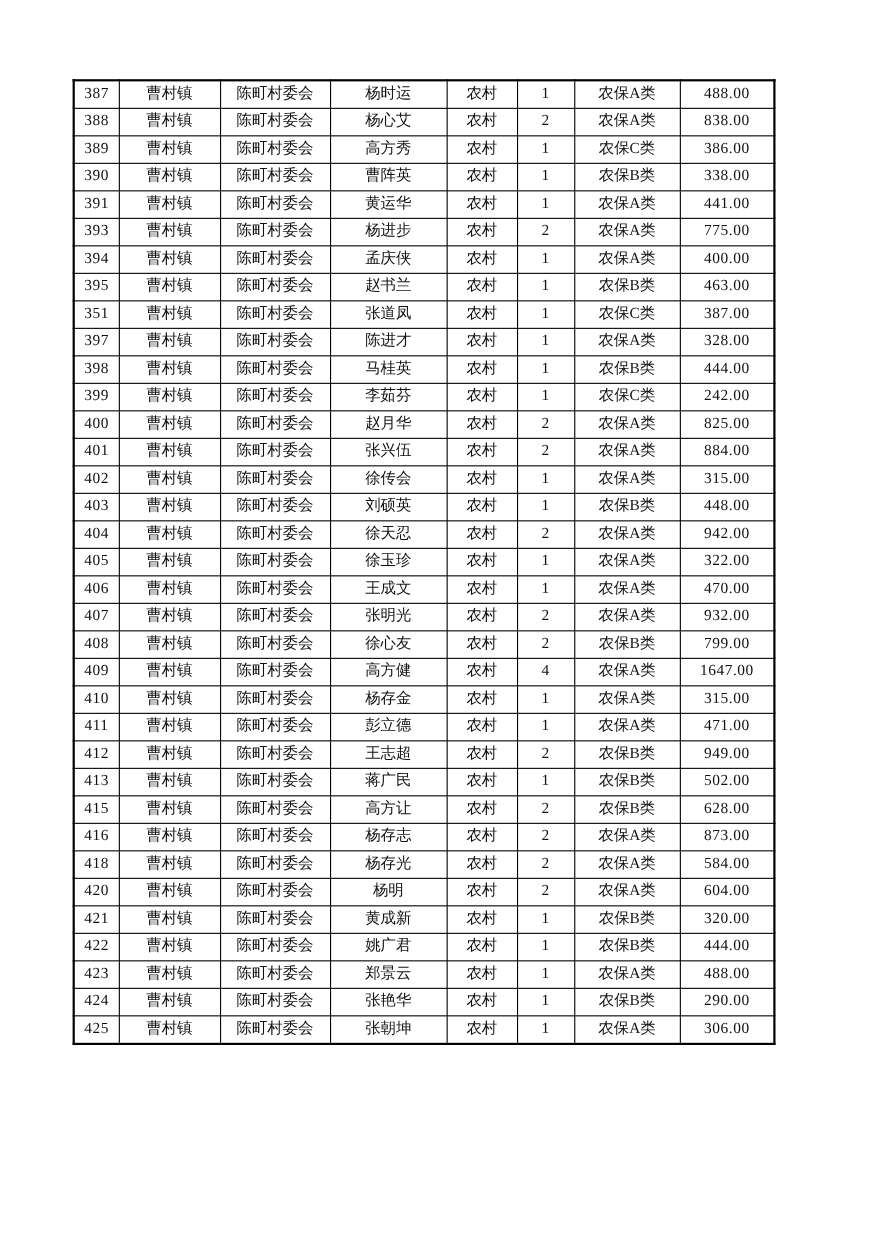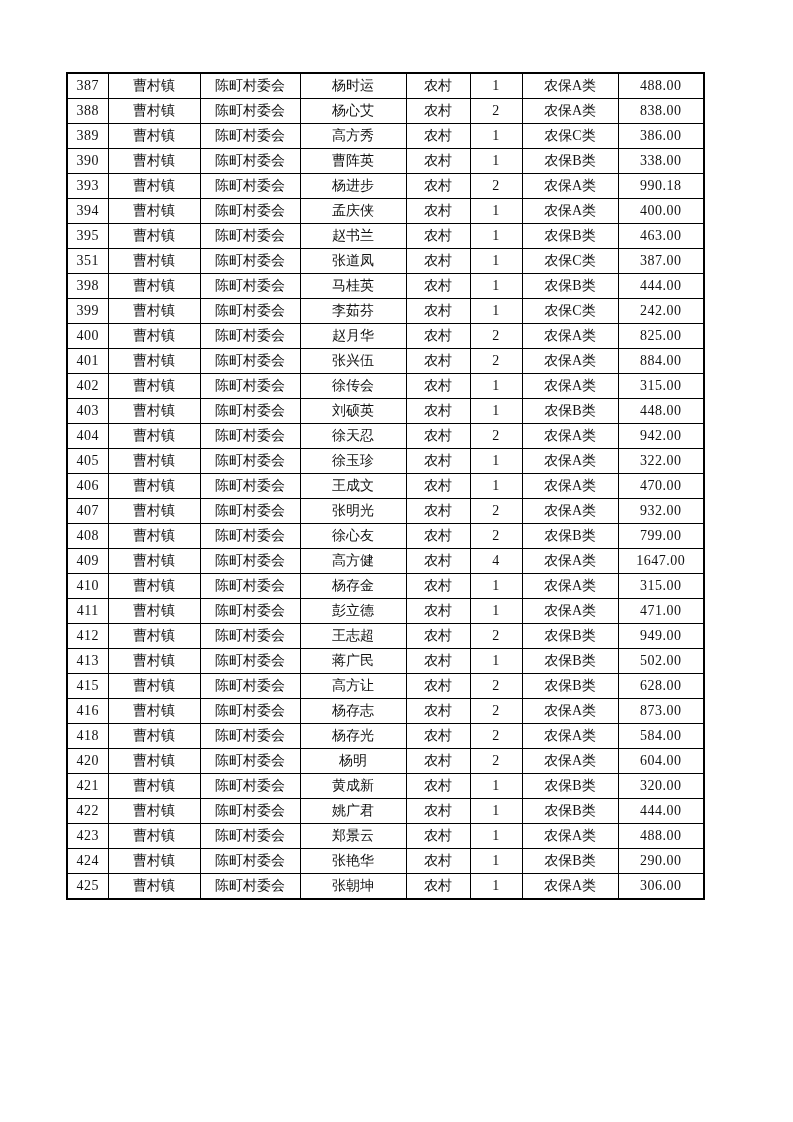--- a/index.html
+++ b/index.html
@@ -91,28 +91,38 @@
           <td class="num">390</td>
           <td>曹村镇</td>
           <td>陈町村委会</td>
           <td>曹阵英</td>
           <td>农村</td>
           <td class="num">1</td>
           <td>农保B类</td>
           <td class="num">338.00</td>
         </tr>
         <tr>
+          <td class="num">391</td>
+          <td>曹村镇</td>
+          <td>陈町村委会</td>
+          <td>黄运华</td>
+          <td>农村</td>
+          <td class="num">1</td>
+          <td>农保A类</td>
+          <td class="num">441.00</td>
+        </tr>
+        <tr>
           <td class="num">393</td>
           <td>曹村镇</td>
           <td>陈町村委会</td>
           <td>杨进步</td>
           <td>农村</td>
           <td class="num">2</td>
           <td>农保A类</td>
-          <td class="num">990.18</td>
+          <td class="num">775.00</td>
         </tr>
         <tr>
           <td class="num">394</td>
           <td>曹村镇</td>
           <td>陈町村委会</td>
           <td>孟庆侠</td>
           <td>农村</td>
           <td class="num">1</td>
           <td>农保A类</td>
           <td class="num">400.00</td>
@@ -129,20 +139,30 @@
         </tr>
         <tr>
           <td class="num">351</td>
           <td>曹村镇</td>
           <td>陈町村委会</td>
           <td>张道凤</td>
           <td>农村</td>
           <td class="num">1</td>
           <td>农保C类</td>
           <td class="num">387.00</td>
+        </tr>
+        <tr>
+          <td class="num">397</td>
+          <td>曹村镇</td>
+          <td>陈町村委会</td>
+          <td>陈进才</td>
+          <td>农村</td>
+          <td class="num">1</td>
+          <td>农保A类</td>
+          <td class="num">328.00</td>
         </tr>
         <tr>
           <td class="num">398</td>
           <td>曹村镇</td>
           <td>陈町村委会</td>
           <td>马桂英</td>
           <td>农村</td>
           <td class="num">1</td>
           <td>农保B类</td>
           <td class="num">444.00</td>

